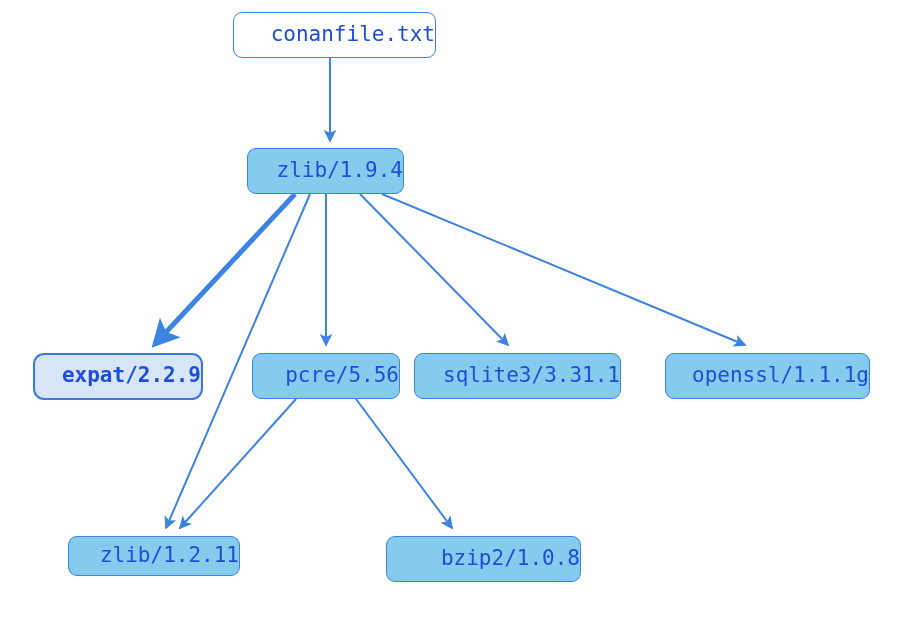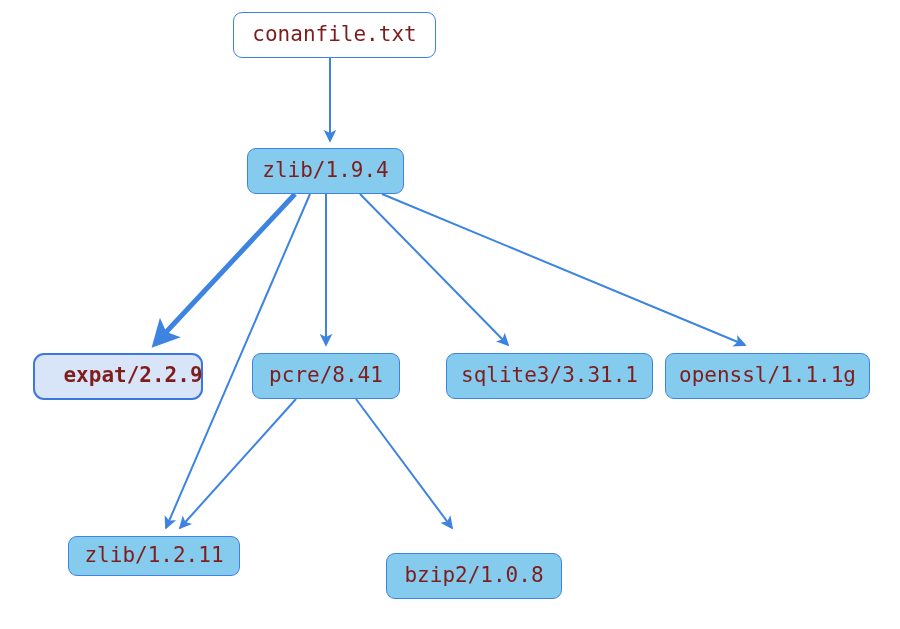--- a/index.html
+++ b/index.html
@@ -19,25 +19,25 @@
     left: 0;
     top: 0;
     width: 900px;
     height: 629px;
   }
   .node-box {
     position: absolute;
     box-sizing: border-box;
     display: flex;
     align-items: center;
-    justify-content: center;
+    justify-content: flex-end;
     border-radius: 9px;
     border: 1.6px solid #3d83e2;
     background: #85cbed;
-    color: #7f1d1d;
+    color: #1d4ed8;
     font-family: "DejaVu Sans Mono", "Liberation Mono", monospace;
     font-size: 21px;
     letter-spacing: 0px;
     white-space: nowrap;
     user-select: none;
   }
   .node-box.root {
     background: #ffffff;
     border-color: #3d83e2;
   }
@@ -82,27 +82,27 @@
     <div class="node-box root" style="left: 233px; top: 12px; width: 203px; height: 46px;">
       <span class="node-label">conanfile.txt</span>
     </div>
     <div class="node-box" style="left: 247px; top: 148px; width: 157px; height: 46px;">
       <span class="node-label">zlib/1.9.4</span>
     </div>
     <div class="node-box highlight" style="left: 33px; top: 353px; width: 170px; height: 47px;">
       <span class="node-label">expat/2.2.9</span>
     </div>
     <div class="node-box" style="left: 252px; top: 353px; width: 148px; height: 46px;">
-      <span class="node-label">pcre/8.41</span>
+      <span class="node-label">pcre/5.56</span>
     </div>
-    <div class="node-box" style="left: 446px; top: 353px; width: 207px; height: 46px;">
+    <div class="node-box" style="left: 414px; top: 353px; width: 207px; height: 46px;">
       <span class="node-label">sqlite3/3.31.1</span>
     </div>
     <div class="node-box" style="left: 665px; top: 353px; width: 205px; height: 46px;">
       <span class="node-label">openssl/1.1.1g</span>
     </div>
     <div class="node-box" style="left: 68px; top: 536px; width: 172px; height: 40px;">
       <span class="node-label">zlib/1.2.11</span>
     </div>
-    <div class="node-box" style="left: 386px; top: 553px; width: 176px; height: 46px;">
+    <div class="node-box" style="left: 386px; top: 536px; width: 195px; height: 46px;">
       <span class="node-label">bzip2/1.0.8</span>
     </div>
   </div>
 
 </body></html>

